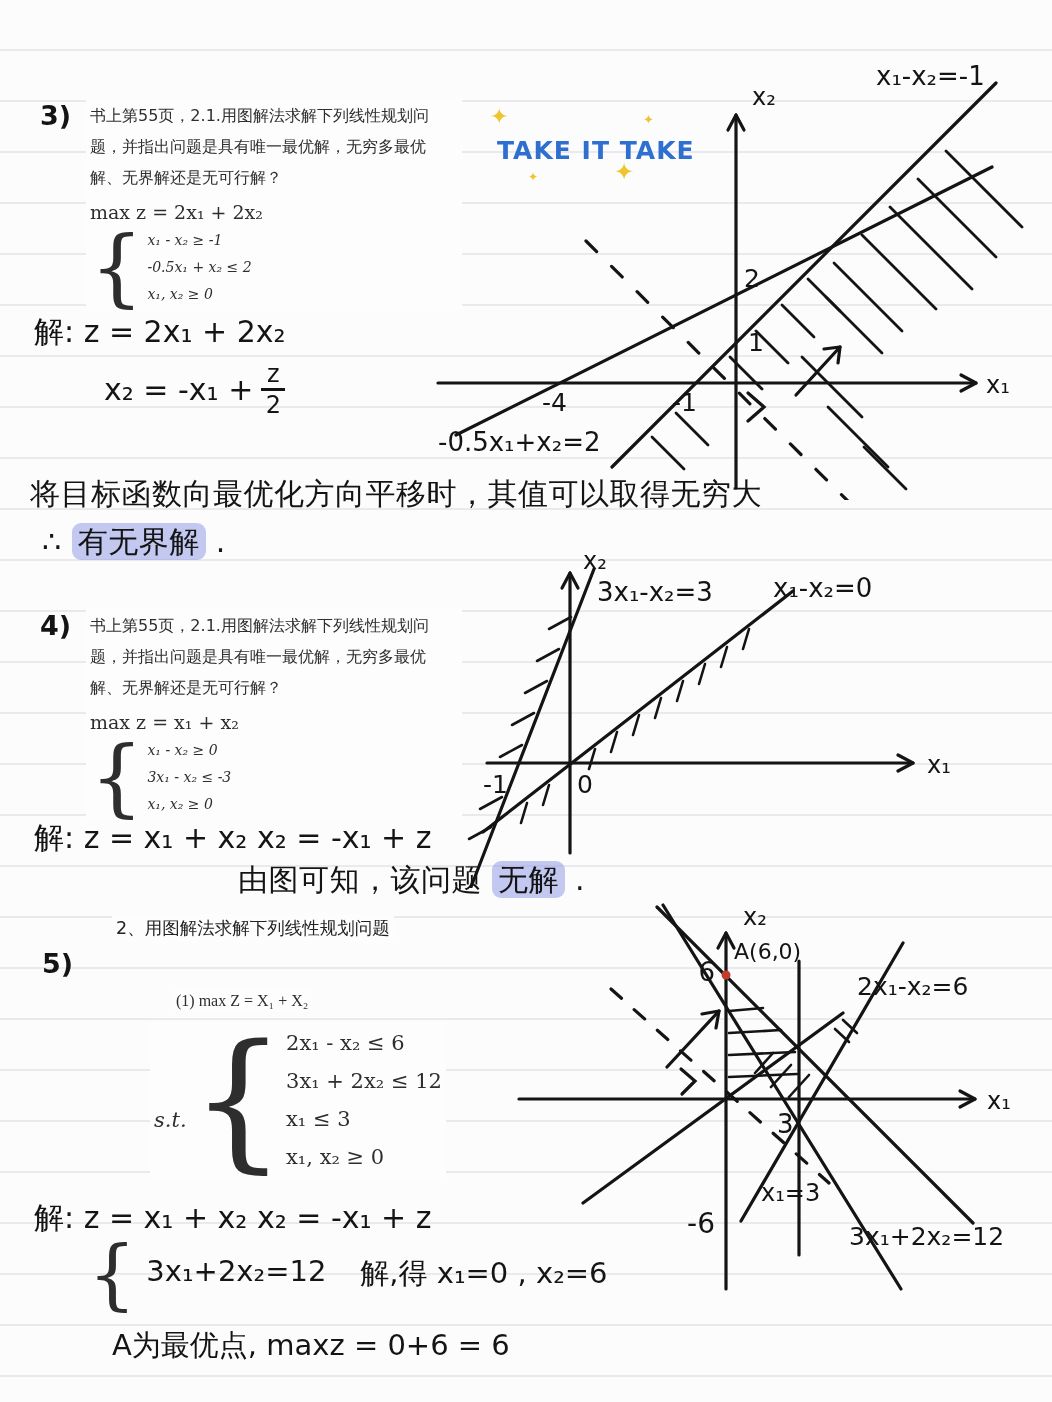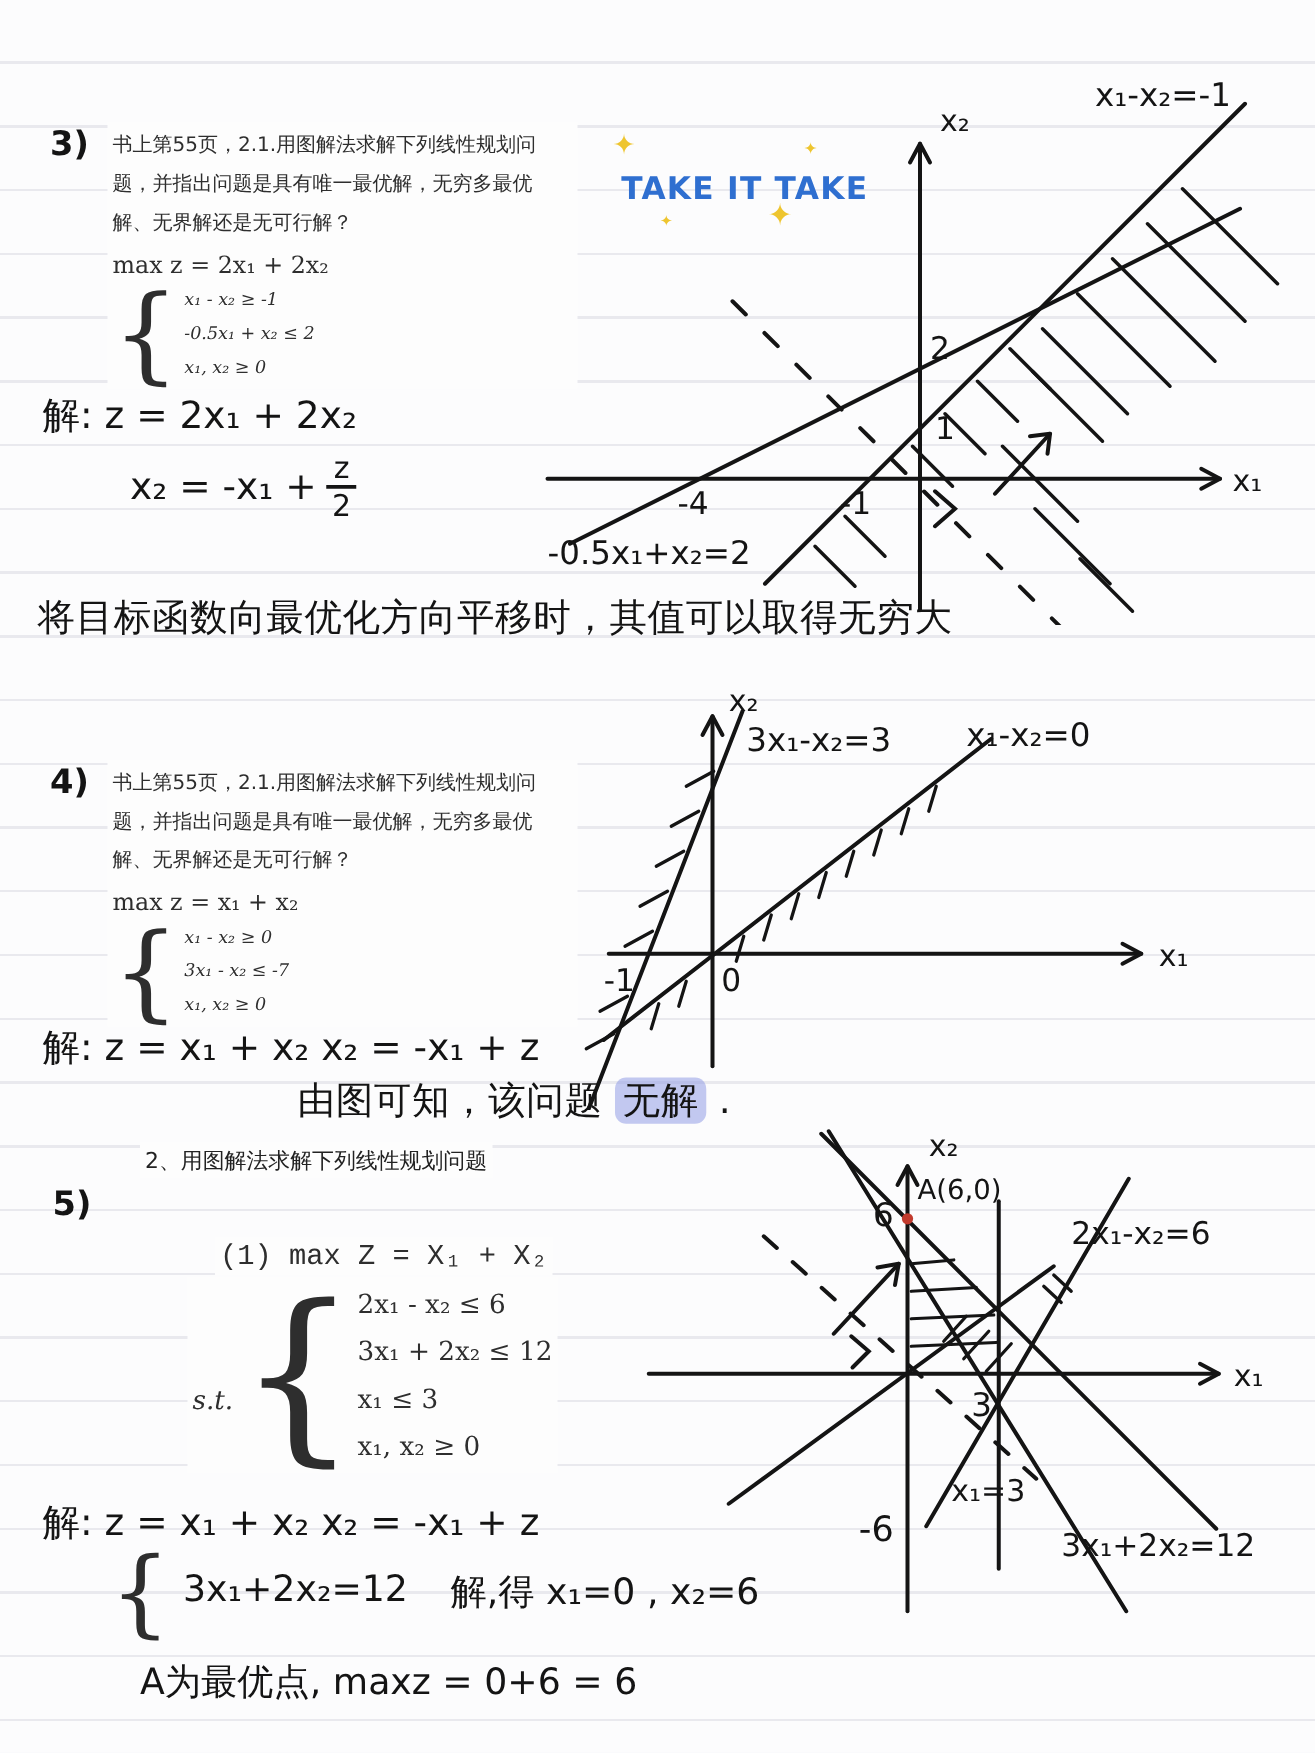--- a/index.html
+++ b/index.html
@@ -18,21 +18,21 @@
   .brace.b3{font-size:84px;line-height:84px;}
   .constraints{font-family:"DejaVu Serif",serif;font-style:italic;font-size:14px;line-height:27px;margin-left:4px;white-space:nowrap;}
   .brand{font-size:25px;font-weight:800;letter-spacing:1px;color:#2f6fd0;white-space:nowrap;}
   .sparkle{color:#eec52f;}
   .sol{font-size:30px;}
   .concl{font-size:30px;letter-spacing:0.5px;}
   .hl{background:rgba(146,157,229,0.55);border-radius:9px;padding:1px 6px;}
   .frac{display:inline-flex;flex-direction:column;align-items:center;vertical-align:middle;margin-left:8px;font-size:24px;line-height:24px;}
   .frac .bar{width:24px;border-top:3px solid #141414;margin:2px 0;}
   .p5header{font-size:17.5px;color:#222;white-space:nowrap;}
-  .p5obj{font-family:Liberation Mono, monospace;font-size:23px;white-space:nowrap;}
+  .p5obj{font-family:Liberation Serif, serif;font-size:16px;white-space:nowrap;}
   .p5st{display:flex;align-items:center;}
   .p5st .stlabel{font-family:"DejaVu Serif",serif;font-style:italic;font-size:21px;margin-right:4px;margin-top:40px;}
   .brace.b5{font-size:150px;line-height:150px;}
   .p5cons{font-family:"DejaVu Serif",serif;font-size:21px;line-height:38px;margin-left:0;white-space:nowrap;}
   .sys{display:flex;align-items:center;}
   .sys .brace{font-size:76px;line-height:76px;font-weight:200;}
   .syslines{margin-left:10px;font-size:29px;}
   .sysrow1{display:flex;gap:34px;white-space:nowrap;}
   .sysrow2{margin-top:10px;margin-left:24px;white-space:nowrap;}
   svg text{font-family:"DejaVu Sans",sans-serif;fill:#141414;}
@@ -114,33 +114,38 @@
   <div class="abs hand sol" style="left:34px;top:312px;">解: z = 2x₁ + 2x₂</div>
   <div class="abs hand sol" style="left:104px;top:362px;display:flex;align-items:center;">
     <span>x₂ = -x₁ +</span>
     <span class="frac">
       <span>z</span>
       <span class="bar"></span>
       <span>2</span>
     </span>
   </div>
   <div class="abs hand concl" style="left:30px;top:474px;">将目标函数向最优化方向平移时，其值可以取得无穷大</div>
+  <div class="abs hand concl" style="left:42px;top:522px;">
+    <span>∴</span>
+    <span class="hl">有无界解</span>
+    <span>.</span>
+  </div>
 
   <div class="abs hand handnum" style="left:40px;top:610px;">4)</div>
 
   <div class="abs printed" style="left:86px;top:608px;width:368px;padding:2px 4px;">
     <div class="stmt">书上第55页，2.1.用图解法求解下列线性规划问</div>
     <div class="stmt">题，并指出问题是具有唯一最优解，无穷多最优</div>
     <div class="stmt">解、无界解还是无可行解？</div>
     <div class="mathline">max z = x₁ + x₂</div>
     <div class="congroup">
       <span class="brace b3">{</span>
       <div class="constraints">
         <div>x₁ - x₂ ≥ 0</div>
-        <div>3x₁ - x₂ ≤ -7</div>
+        <div>3x₁ - x₂ ≤ -3</div>
         <div>x₁, x₂ ≥ 0</div>
       </div>
     </div>
   </div>
 
   <svg class="abs" style="left:455px;top:553px;" width="600" height="335" viewBox="0 0 600 335">
     <g stroke="#141414" stroke-width="3.2" stroke-linecap="round" fill="none">
       <g>
         <line x1="32" y1="210" x2="458" y2="210"></line>
           <path d="M458,210 l-15,-8 M458,210 l-15,8"></path>

